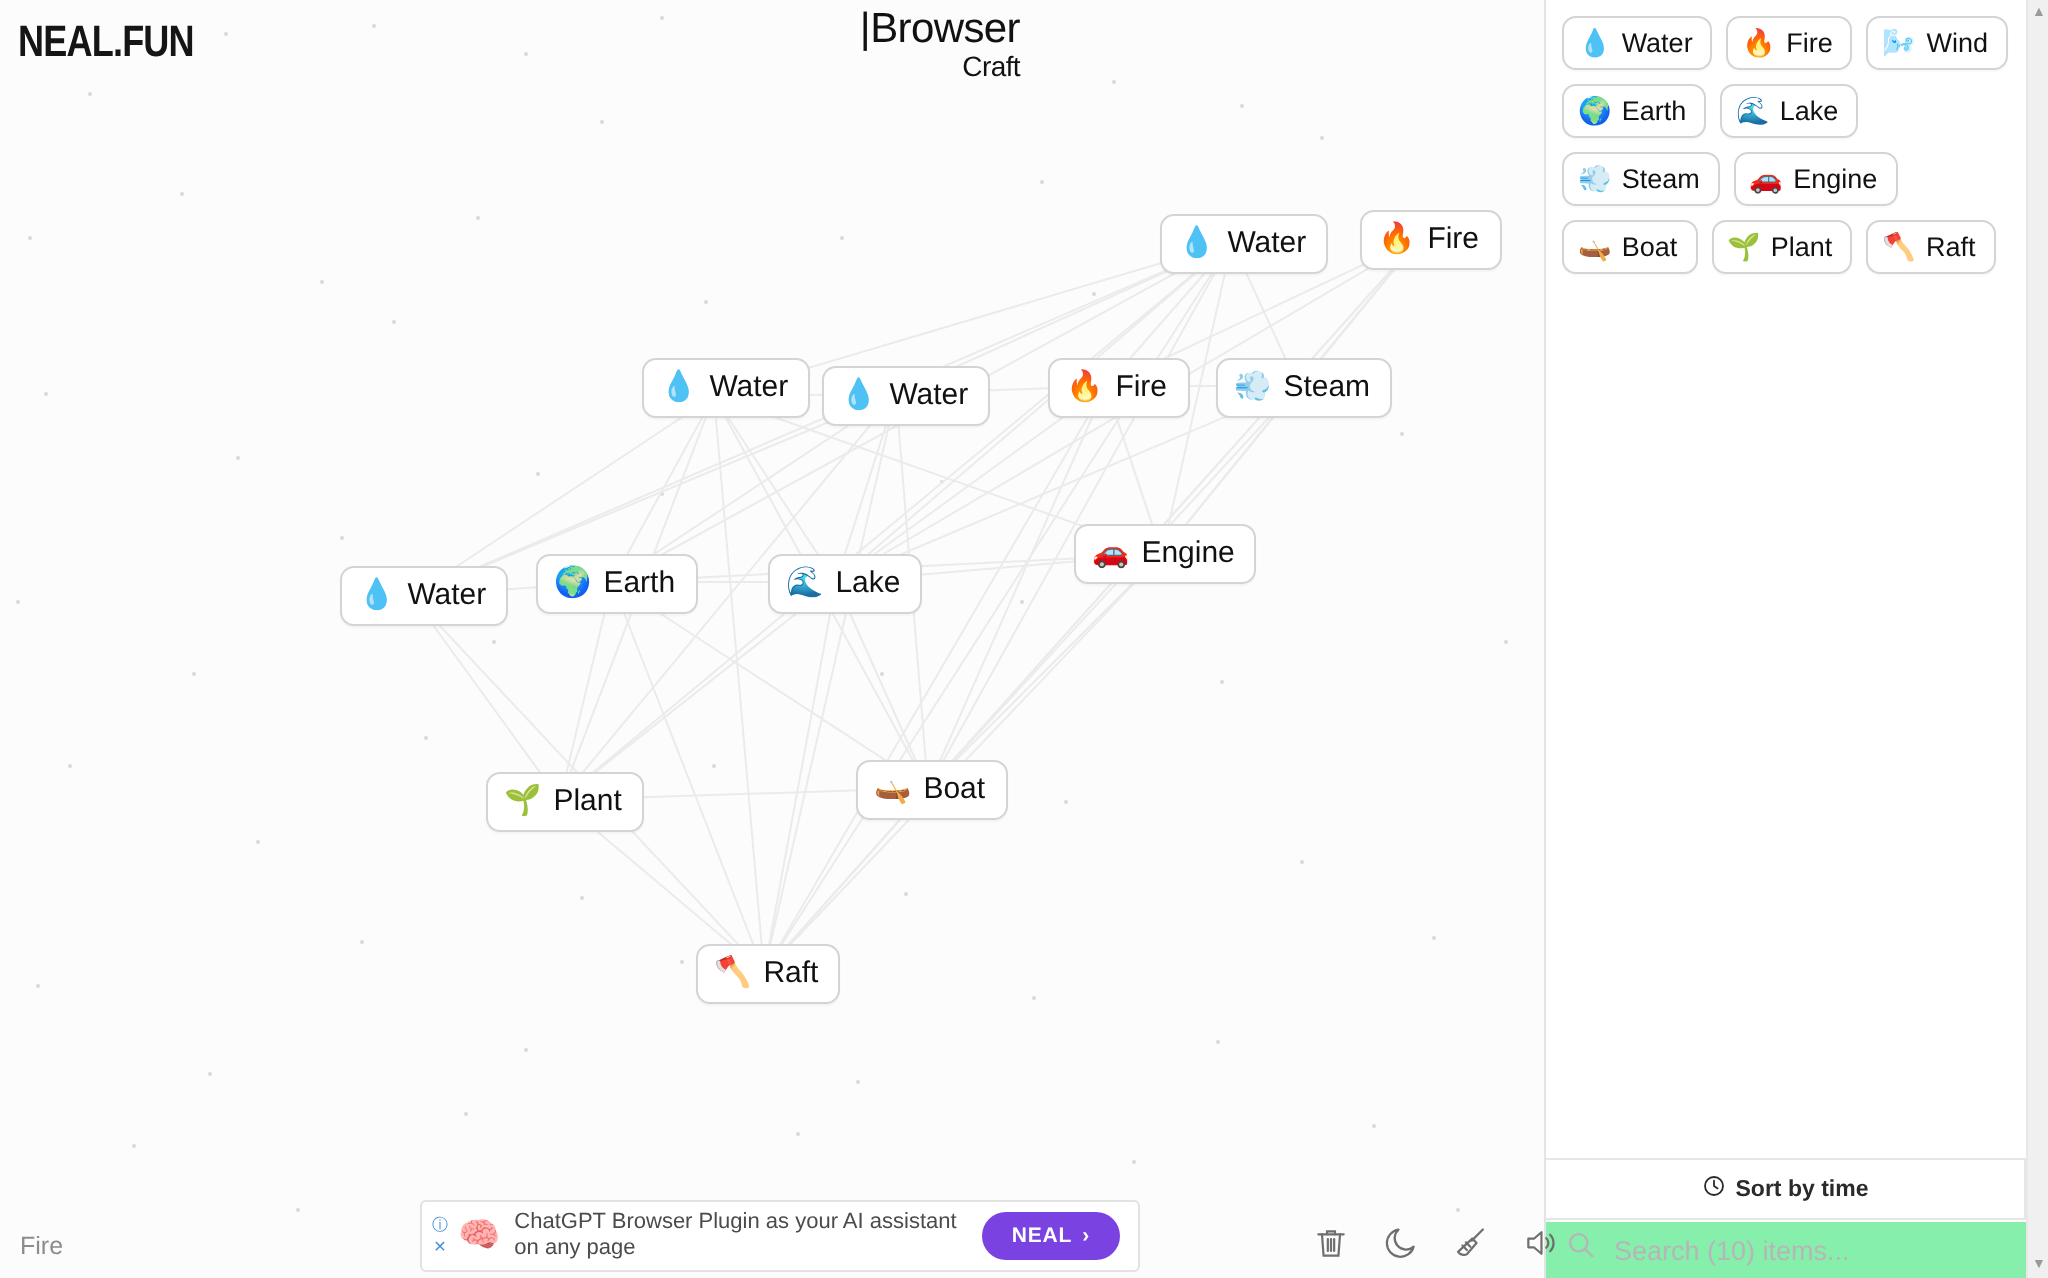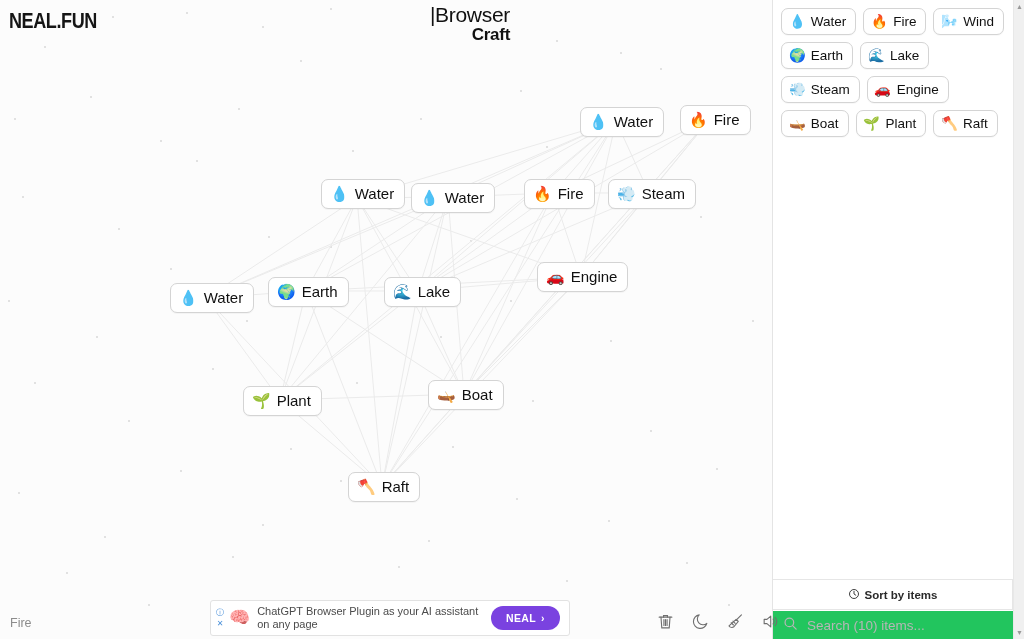--- a/index.html
+++ b/index.html
@@ -60,22 +60,22 @@
   }
   #game-logo .line1 {
     font-size: 21px;
     font-weight: 400;
     letter-spacing: -0.3px;
   }
   #game-logo .line1 .caret {
     font-weight: 300;
   }
   #game-logo .line2 {
-    font-size: 17px;
-    font-weight: 700;
+    font-size: 14px;
+    font-weight: 400;
     letter-spacing: -0.3px;
     margin-top: 1px;
   }
 
   
   .node {
     position: absolute;
     display: inline-flex;
     align-items: center;
     gap: 6px;
@@ -185,21 +185,21 @@
   #sb-search {
     position: absolute;
     left: 0; right: 11px;
     top: 611px;
     height: 28px;
     display: flex;
     align-items: center;
     gap: 7px;
     padding: 0 10px;
     box-sizing: border-box;
-    background: #22c55e;
+    background: #86efac;
   }
   #sb-search input {
     border: none;
     outline: none;
     font-size: 13.5px;
     color: #333;
     font-family: "Liberation Sans", sans-serif;
     background: transparent;
     width: 100%;
   }
@@ -522,21 +522,21 @@
   </div>
 
   <div id="sb-tabs">
     <div class="tab">
       <span>
         <svg width="12" height="12" viewBox="0 0 16 16" fill="none" stroke="#2a2a2a" stroke-width="1.2">
           <circle cx="8" cy="8" r="6"></circle>
           <path d="M8 4.5 V8 L10.4 9.6" stroke-linecap="round"></path>
         </svg>
       </span>
-      <span>Sort by items</span>
+      <span>Sort by time</span>
     </div>
   </div>
 
   <div id="sb-search">
     <span>
       <svg width="15" height="15" viewBox="0 0 16 16" fill="none" stroke="#b6b6b6" stroke-width="1.3">
         <circle cx="6.8" cy="6.8" r="4.6"></circle>
         <path d="M10.3 10.3 L14 14" stroke-linecap="round"></path>
       </svg>
     </span>

